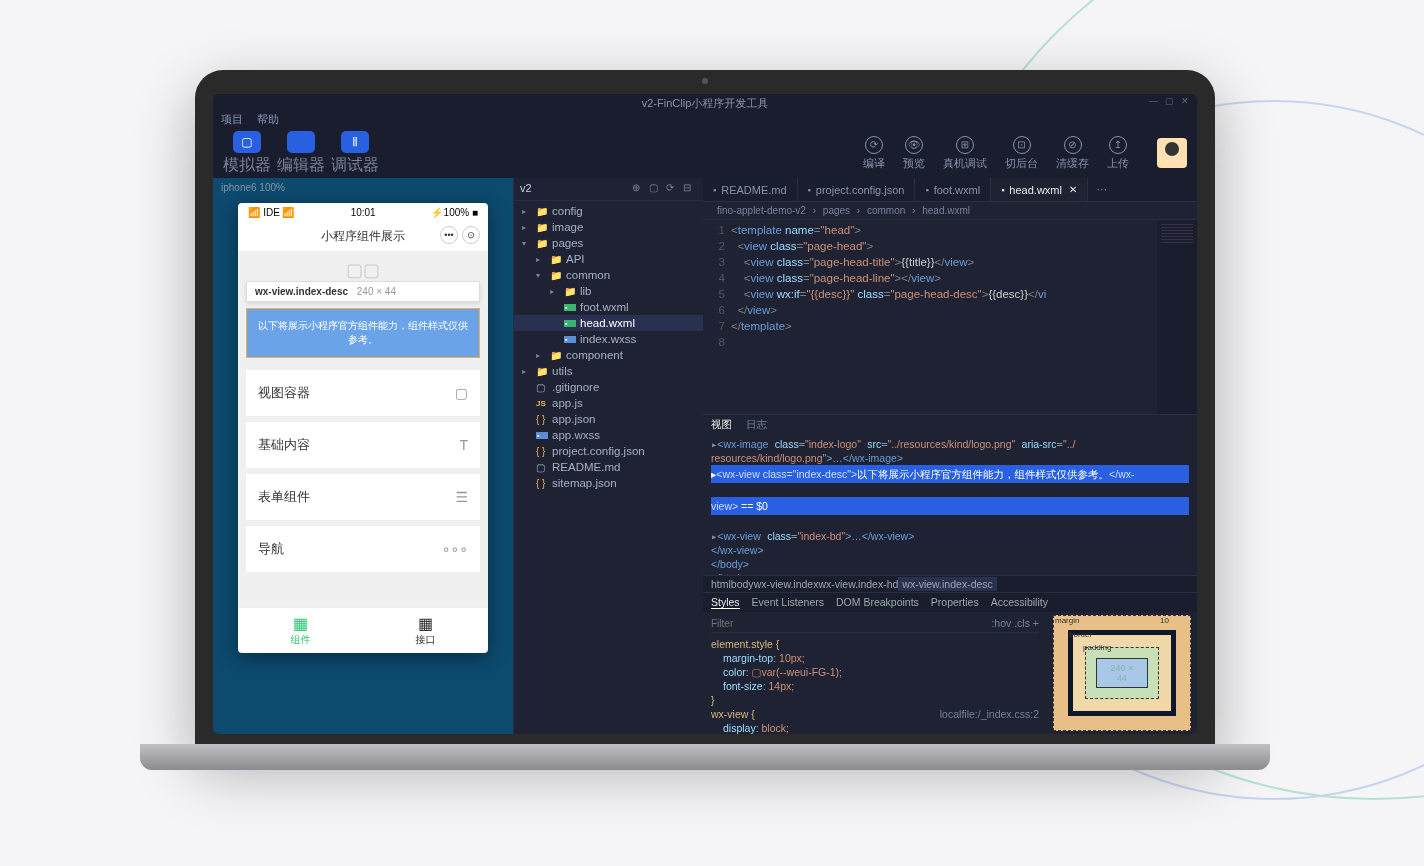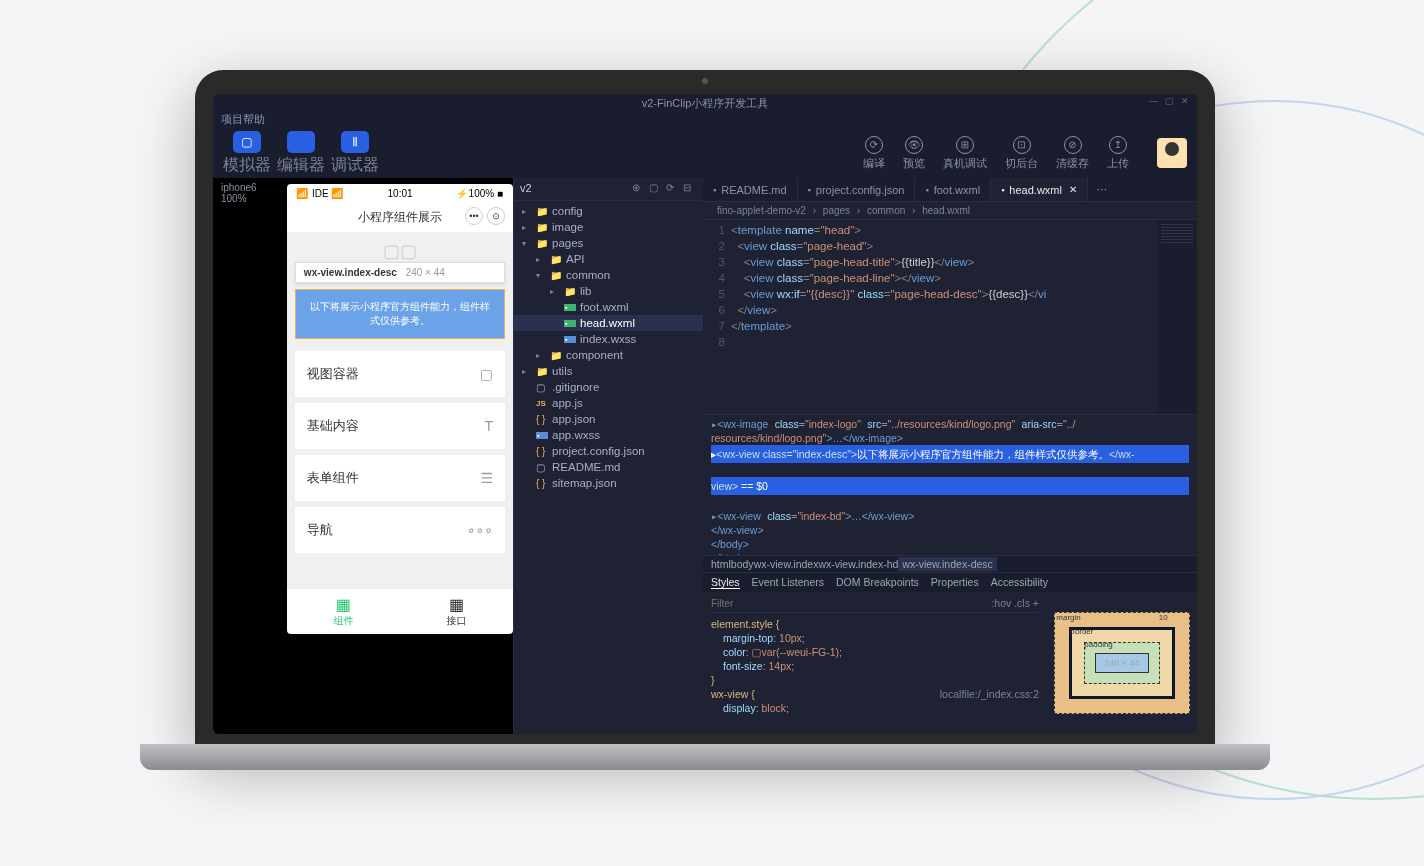--- a/index.html
+++ b/index.html
@@ -7,33 +7,33 @@
 .deco-curve{position:absolute;border:2px solid;border-radius:50%;pointer-events:none}
 .deco1{width:900px;height:900px;right:-400px;top:-100px;border-color:#b8e0d2}
 .deco2{width:700px;height:700px;right:-200px;top:100px;border-color:#c5d4ef}
 .laptop{position:absolute;left:170px;top:70px;width:1070px;height:720px}
 .laptop-body{width:1020px;height:680px;margin:0 auto;background:#2a2a2a;border-radius:28px 28px 0 0;padding:18px 18px 0;box-shadow:0 20px 60px rgba(0,0,0,.3)}
 .laptop-base{position:absolute;bottom:20px;left:-30px;width:1130px;height:26px;background:linear-gradient(#c0c0c5,#8a8a8f);border-radius:0 0 12px 12px}
 .camera{width:6px;height:6px;background:#555;border-radius:50%;margin:-10px auto 10px}
 .screen{width:100%;height:640px;background:#1a1d2e;border-radius:6px;overflow:hidden;display:flex;flex-direction:column;font-size:11px;color:#9aa}
 .titlebar{height:16px;background:#1a1d2e;display:flex;justify-content:flex-end;padding:2px 6px;gap:6px}
 .wbtn{width:10px;height:10px;color:#667;font-size:9px}
-.menubar{height:18px;padding:2px 8px;display:flex;color:#8899bb;font-size:11px}
+.menubar{height:18px;padding:2px 8px;display:flex;gap:14px;color:#8899bb;font-size:11px}
 .toolbar{height:50px;display:flex;align-items:center;padding:4px 10px}
 .tb-left{display:flex;gap:6px}
 .tb-btn-group{display:flex;flex-direction:column;align-items:center;gap:2px}
 .tb-btn{width:28px;height:22px;background:#2860e1;border-radius:5px;display:flex;align-items:center;justify-content:center;color:#fff;font-size:12px}
 .tb-label{font-size:16px;color:#7a8299}
 .tb-right{margin-left:auto;display:flex;gap:18px;align-items:center}
 .tb-action{display:flex;flex-direction:column;align-items:center;gap:2px;color:#8a92aa}
 .tb-action .ico{width:18px;height:18px;border:1.5px solid #8a92aa;border-radius:50%;display:flex;align-items:center;justify-content:center;font-size:10px}
 .avatar{width:30px;height:30px;background:#ffe0b0;border-radius:4px;margin-left:10px;position:relative}
 .avatar:after{content:"";position:absolute;width:14px;height:14px;background:#333;border-radius:50%;top:4px;left:8px}
 .main{flex:1;display:flex;overflow:hidden}
-.sim-panel{width:300px;background:#000000;display:flex;flex-direction:row}
+.sim-panel{width:300px;background:#0c4a6e;display:flex;flex-direction:column}
 .sim-head{padding:4px 8px;color:#8a92aa;font-size:10px}
 .phone{width:250px;height:450px;background:#fff;margin:6px auto;border-radius:4px;display:flex;flex-direction:column;color:#333;box-shadow:0 4px 20px rgba(0,0,0,.4)}
 .phone-status{display:flex;justify-content:space-between;padding:4px 10px;font-size:10px;color:#000}
 .phone-title{text-align:center;font-size:12px;padding:6px;position:relative;font-weight:500}
 .phone-more{position:absolute;right:8px;top:4px;display:flex;gap:4px}
 .phone-more span{width:18px;height:18px;border:1px solid #ccc;border-radius:9px;display:flex;align-items:center;justify-content:center;font-size:9px}
 .phone-body{flex:1;background:#f0f0f0;padding:8px;overflow:hidden}
 .tooltip{background:#fff;border:1px solid #ddd;padding:4px 8px;font-size:10px;margin-bottom:6px;box-shadow:0 2px 4px rgba(0,0,0,.1)}
 .tooltip .sz{color:#999;margin-left:6px}
 .sel-box{background:#6ba3e8;color:#fff;padding:10px;font-size:10px;border:1px solid #f0b050;text-align:center;margin-bottom:12px}
@@ -92,21 +92,21 @@
 .styles .filter{display:flex;border-bottom:1px solid #2a2e42;padding:2px 0;margin-bottom:4px}
 .styles .filter input{flex:1;background:none;border:none;color:#8a92aa;font-size:10px;outline:none}
 .styles .hov{color:#7a8299}
 .styles .sel{color:#d7ba7d}
 .styles .prop{color:#9cdcfe;margin-left:12px}
 .styles .pv{color:#ce9178}
 .styles .src{float:right;color:#7a8299}
 .boxmodel{width:150px;padding:6px;display:flex;align-items:center;justify-content:center}
 .bm{position:relative;font-size:9px;text-align:center}
 .bm-margin{background:#e8c087;padding:14px;border:1px dashed #333}
-.bm-border{background:#f0d8a8;padding:12px;border:3px solid #0f172a}
+.bm-border{background:#f0d8a8;padding:12px;border:5px solid #0f172a}
 .bm-padding{background:#c8e0b8;padding:10px;border:1px dashed #333}
 .bm-content{background:#a8c8e8;padding:4px 8px;border:1px solid #333}
 .bm-label{position:absolute;font-size:8px;color:#333}
 .apptitle{position:absolute;left:50%;transform:translateX(-50%);top:2px;color:#8a92aa;font-size:11px}
 </style>
 </head>
 <body>
 
 <div class="deco-curve deco1"></div>
 <div class="deco-curve deco2"></div>
@@ -367,20 +367,24 @@
                 <div></div>
                 <div></div>
                 <div></div>
                 <div></div>
                 <div></div>
                 <div></div>
             </div>
           </div>
 
           <div class="devtools">
+            <div class="dt-tabs">
+              <span class="act">视图</span>
+              <span>日志</span>
+            </div>
             <div class="dt-dom" id="dt-dom">▸<span class="tag">&lt;wx-image</span> <span class="attr">class</span>=<span class="val">"index-logo"</span> <span class="attr">src</span>=<span class="val">"../resources/kind/logo.png"</span> <span class="attr">aria-src</span>=<span class="val">"../</span><br>  <span class="val">resources/kind/logo.png"</span><span class="tag">&gt;…&lt;/wx-image&gt;</span><br><div class="hl">▸<span style="color:#cde">&lt;wx-view class="index-desc"&gt;</span>以下将展示小程序官方组件能力，组件样式仅供参考。<span style="color:#cde">&lt;/wx-</span></div><br><div class="hl">  <span style="color:#cde">view&gt;</span> == $0</div><br>▸<span class="tag">&lt;wx-view</span> <span class="attr">class</span>=<span class="val">"index-bd"</span><span class="tag">&gt;…&lt;/wx-view&gt;</span><br> <span class="tag">&lt;/wx-view&gt;</span><br><span class="tag">&lt;/body&gt;</span><br><span class="tag">&lt;/html&gt;</span></div>
             <div class="dt-crumbs" id="dt-crumbs"><span class="">html</span><span class="">body</span><span class="">wx-view.index</span><span class="">wx-view.index-hd</span><span class="act">wx-view.index-desc</span></div>
             <div class="dt-stabs" id="dt-stabs">
                 <span class="act">Styles</span>
                 <span class="">Event Listeners</span>
                 <span class="">DOM Breakpoints</span>
                 <span class="">Properties</span>
                 <span class="">Accessibility</span>
               </div>
             <div class="dt-bottom">

